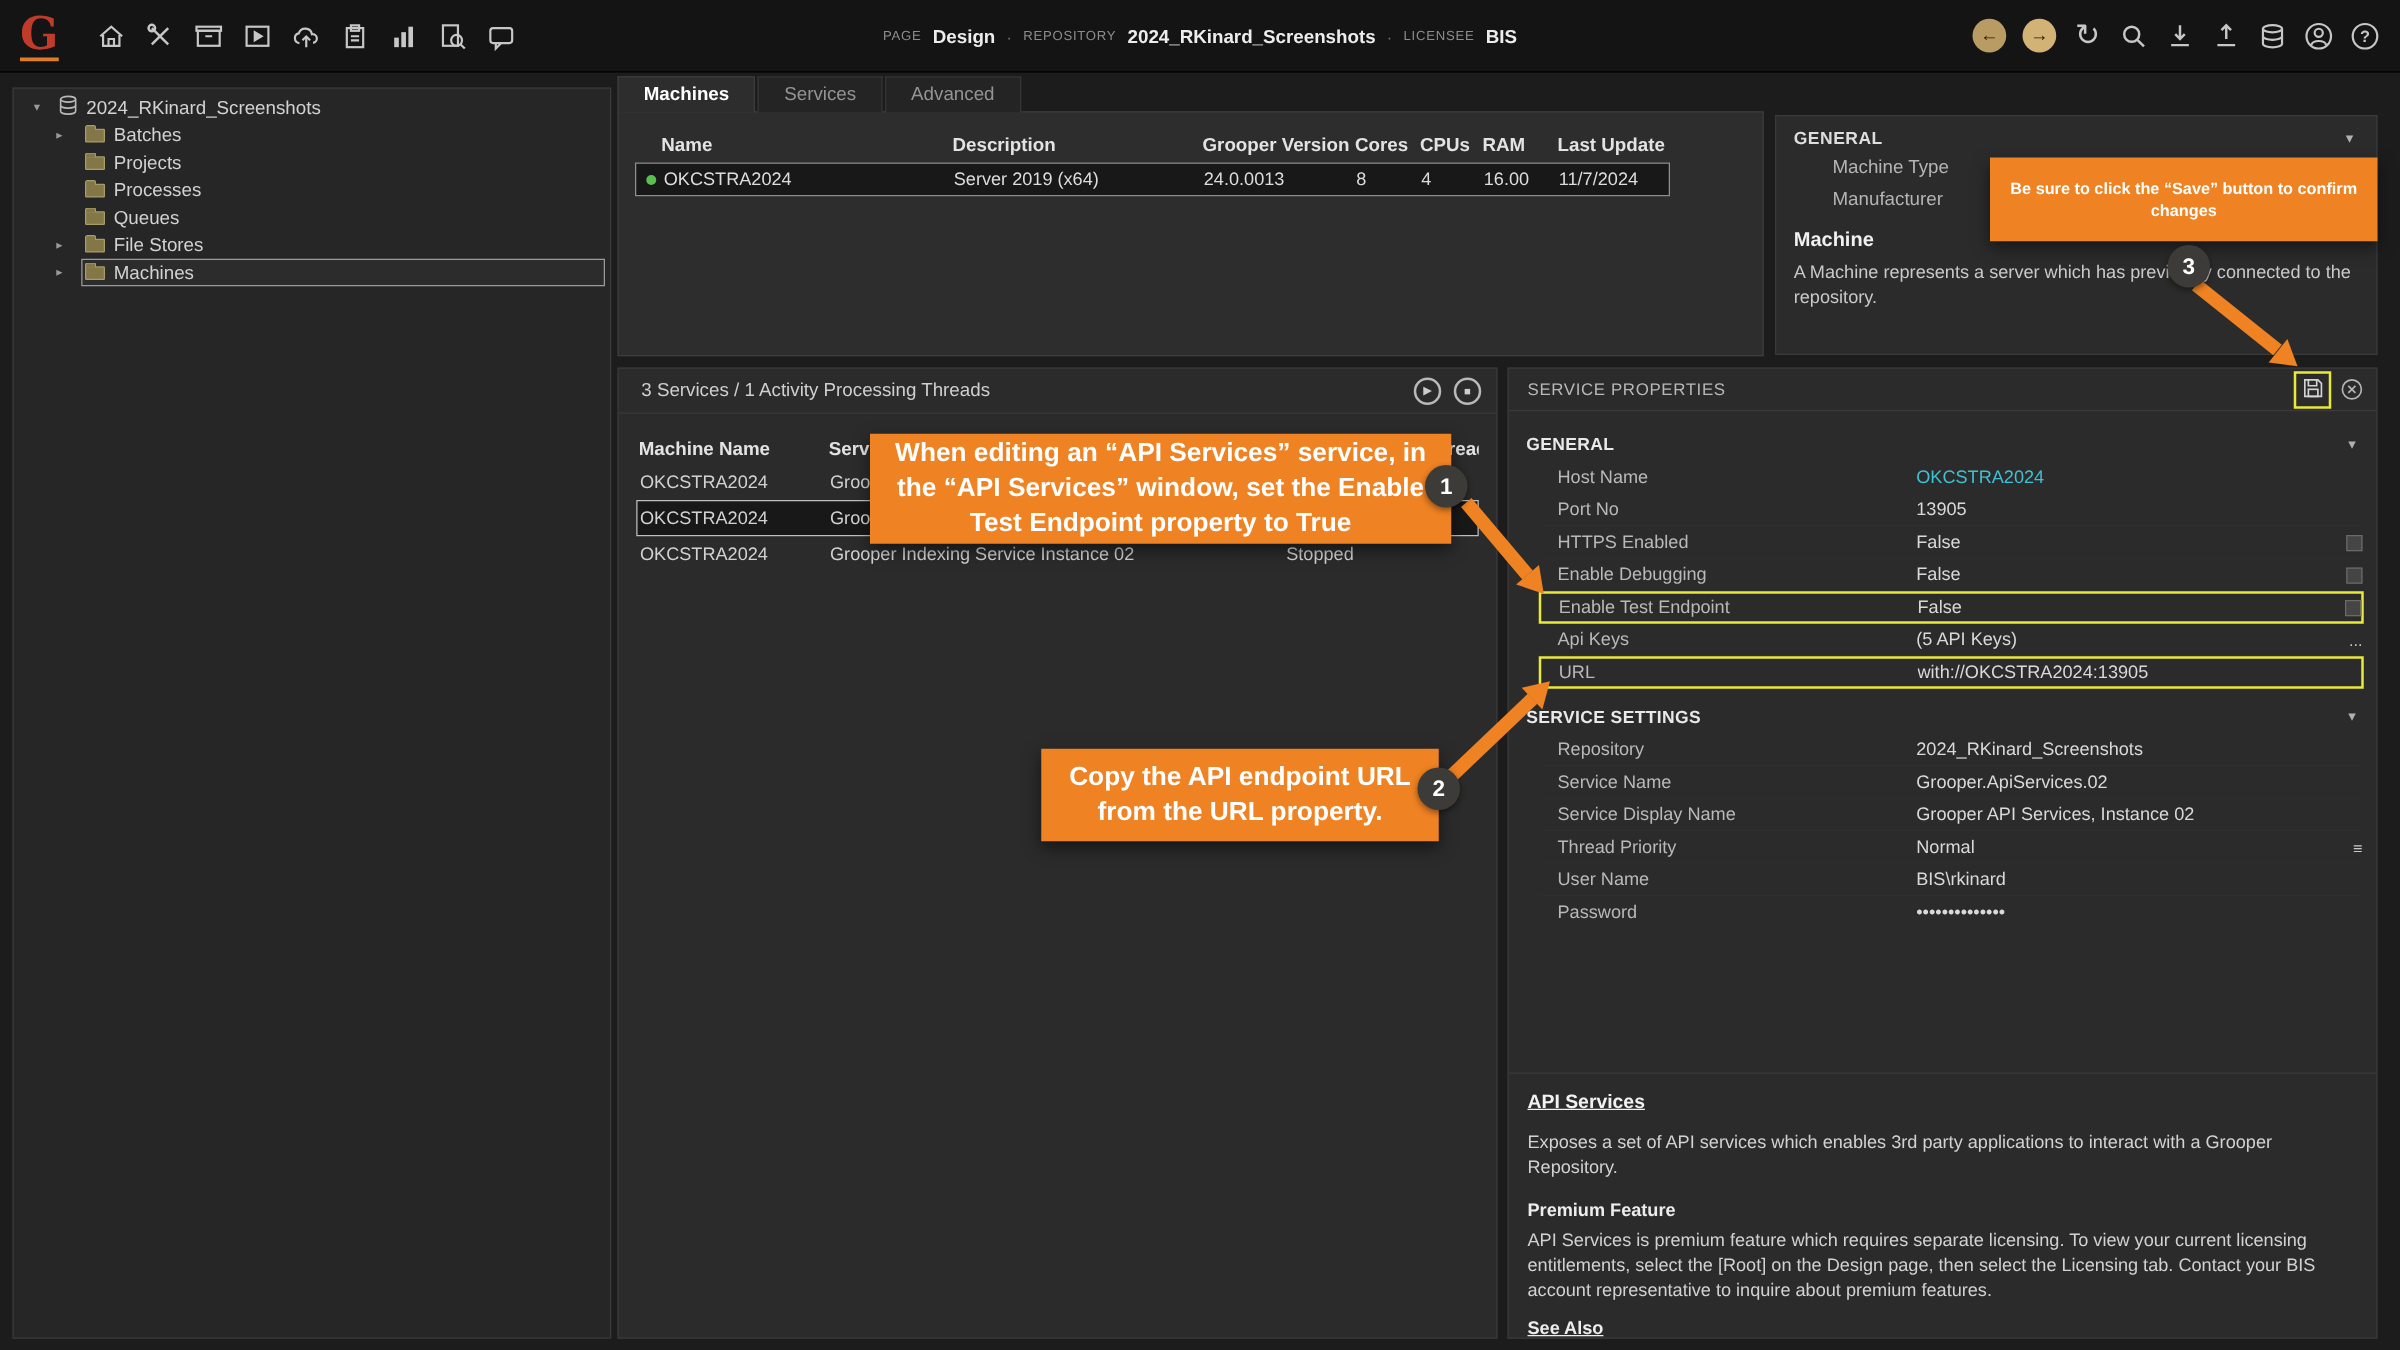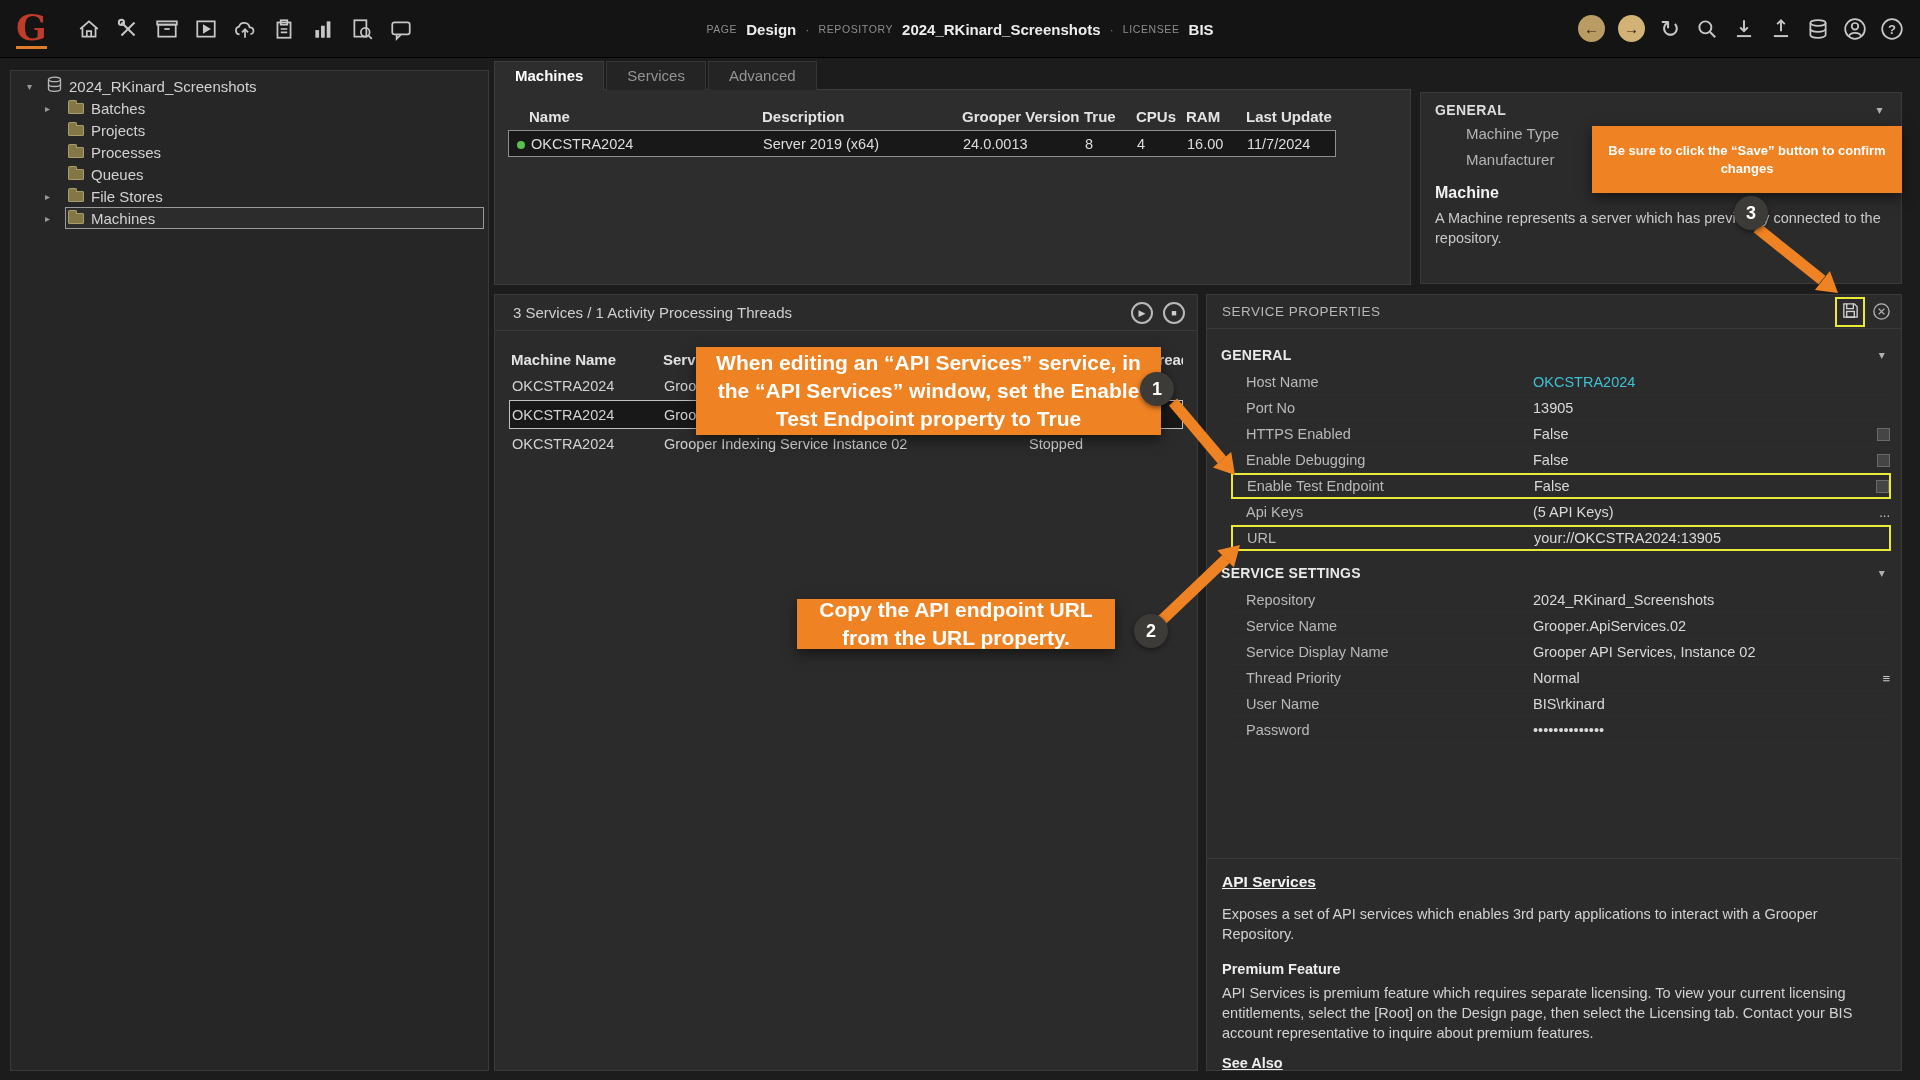--- a/index.html
+++ b/index.html
@@ -109,21 +109,21 @@
   .help-p { margin-top:13px; font-size:14.5px; color:#d2d2d2; line-height:1.4; }
   .help-sub { margin-top:16px; font-size:14.5px; font-weight:bold; color:#ededed; }
   .help-p2 { margin-top:6px; font-size:14.5px; color:#d2d2d2; line-height:1.4; }
   .see-also { margin-top:12px; font-size:14.5px; font-weight:bold; color:#ededed; text-decoration:underline; }
 
   
   .callout { position:absolute; background:#ef8222; color:#fff; font-weight:bold; font-size:21px;
              line-height:1.32; text-align:center; display:flex; align-items:center; justify-content:center;
              padding:4px 14px; box-shadow:0 5px 12px rgba(0,0,0,.5); z-index:20; }
   #co1 { left:696px; top:347px; width:465px; height:88px; }
-  #co2 { left:797px; top:599px; width:318px; height:50px; }
+  #co2 { left:833px; top:599px; width:318px; height:74px; }
   #co3 { left:1592px; top:126px; width:310px; height:67px; font-size:13px; }
   .co-circle { position:absolute; width:34px; height:34px; border-radius:50%; background:#3d3b37;
                color:#fff; font-weight:bold; font-size:18px; display:flex; align-items:center;
                justify-content:center; z-index:22; box-shadow:0 2px 5px rgba(0,0,0,.45); }
   #cc1 { left:1140px; top:372px; }
   #cc2 { left:1134px; top:614px; }
   #cc3 { left:1734px; top:196px; }
   .arrow-svg { position:absolute; z-index:18; }
   #ar1 { left:1160px; top:392px; }
   #ar2 { left:1150px; top:540px; }
@@ -320,21 +320,21 @@
       <div class="tab active">Machines</div>
       <div class="tab">Services</div>
       <div class="tab">Advanced</div>
     </div>
   <div id="machines-panel">
     <div class="mtable">
       <div class="mgrid mhead" id="machines-header">
           <div class="mcell">Name</div>
           <div class="mcell">Description</div>
           <div class="mcell">Grooper Version</div>
-          <div class="mcell">True</div>
+          <div class="mcell">Cores</div>
           <div class="mcell">CPUs</div>
           <div class="mcell">RAM</div>
           <div class="mcell">Last Update</div>
         </div>
       <div class="mgrid mrow" id="machines-row">
           <div class="mcell"><span class="dot"></span>OKCSTRA2024</div>
           <div class="mcell">Server 2019 (x64)</div>
           <div class="mcell">24.0.0013</div>
           <div class="mcell">8</div>
           <div class="mcell">4</div>
@@ -454,21 +454,21 @@
             <span class="cb"></span>
           </span>
         </div>
         <div class="prop-row">
           <span class="plabel">Api Keys</span>
           <span class="pvalue">(5 API Keys)</span>
           <span class="pctl">...</span>
         </div>
         <div class="prop-row hl">
           <span class="plabel">URL</span>
-          <span class="pvalue">your://OKCSTRA2024:13905</span>
+          <span class="pvalue">with://OKCSTRA2024:13905</span>
           <span class="pctl"></span>
         </div>
         <div class="sec-hd gap">
           <span>SERVICE SETTINGS</span>
           <span class="chev">▾</span>
         </div>
         <div class="prop-row">
           <span class="plabel">Repository</span>
           <span class="pvalue">2024_RKinard_Screenshots</span>
           <span class="pctl"></span>

